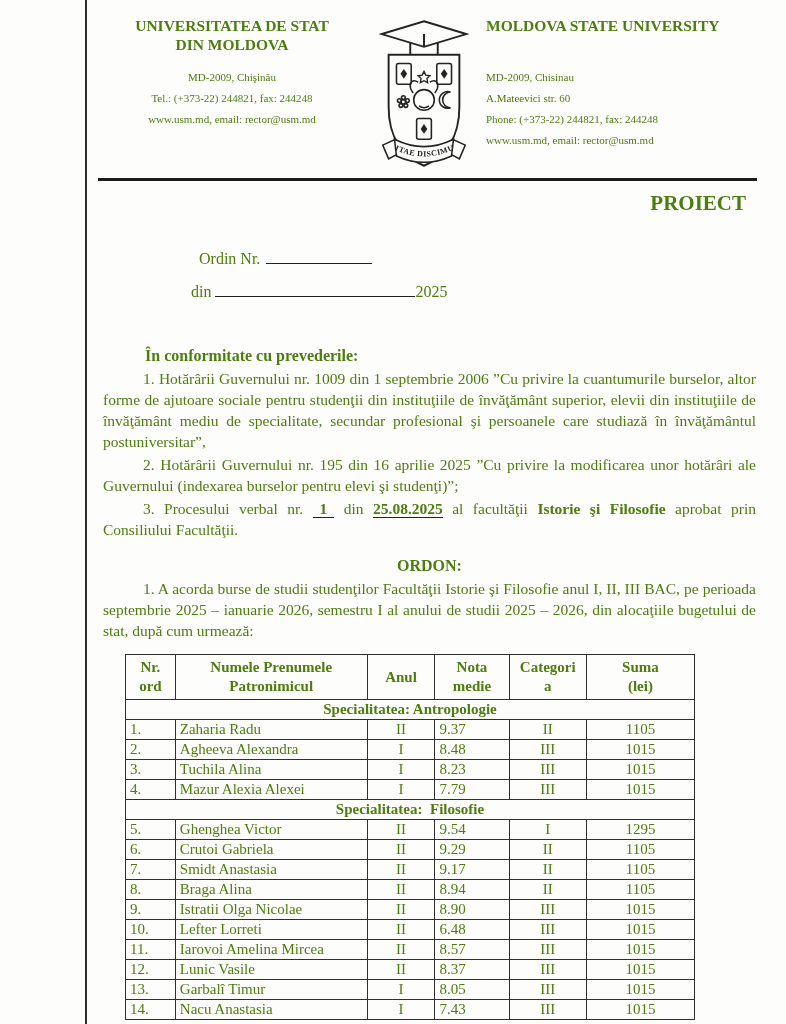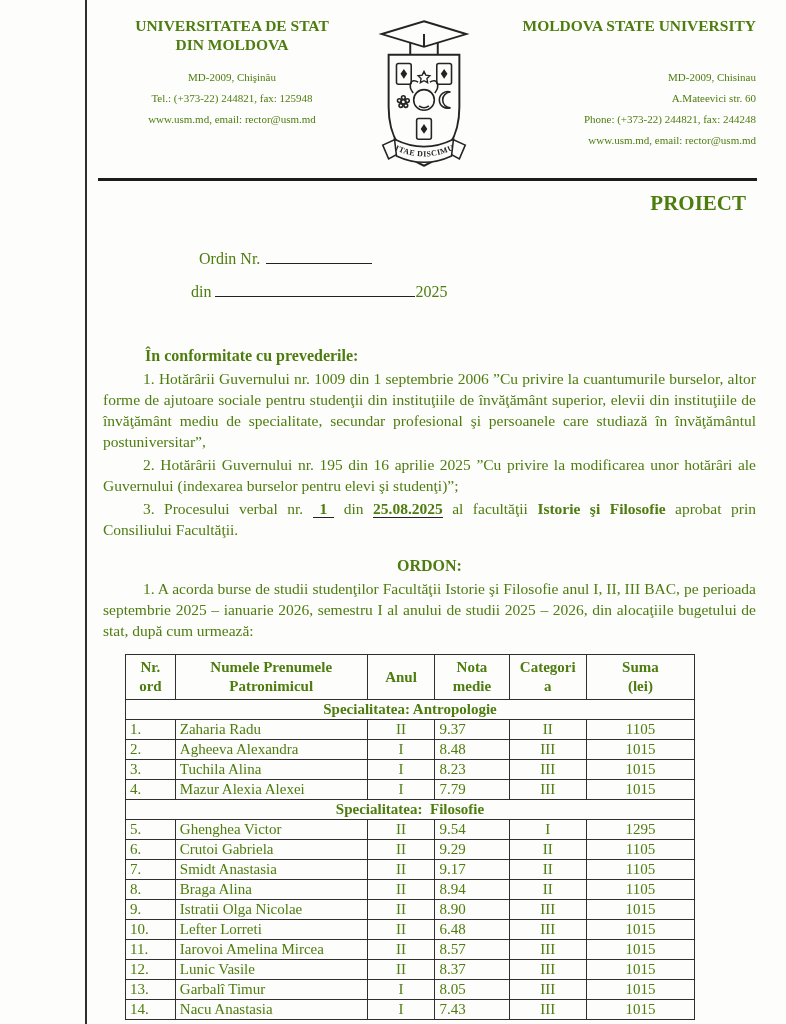--- a/index.html
+++ b/index.html
@@ -14,21 +14,21 @@
   .left-edge-line{
     position:absolute;left:85px;top:0;bottom:0;width:2px;
     background:#2e2e2e;
   }
   .content{position:absolute;left:103px;top:0;width:653px;}
 
   
   .hdr{display:flex;margin-top:16px;align-items:flex-start;}
   .hdr-left{width:258px;text-align:center;}
   .hdr-crest{flex:1;display:flex;justify-content:center;align-items:flex-start;}
-  .hdr-right{width:270px;text-align:right;}
+  .hdr-right{width:270px;text-align:left;}
   .hdr-title{font-weight:bold;font-size:15.5px;line-height:19px;}
   .hdr-left .hdr-title{margin-bottom:13px;}
   .hdr-right .hdr-title{margin-bottom:32px;}
   .hdr-address{font-size:11px;line-height:21px;}
   .hdr-address span{display:block;}
 
   .rule{height:3px;background:#1c1c1c;margin:4px 0 0 -5px;width:659px;}
 
   .proiect{font-weight:bold;font-size:21px;text-align:right;padding-right:10px;margin-top:10px;}
 
@@ -72,21 +72,21 @@
   <div class="content">
 
     <div class="hdr">
       <div class="hdr-left">
         <div class="hdr-title">
           <span>UNIVERSITATEA DE STAT</span><br>
           <span>DIN MOLDOVA</span>
         </div>
         <div class="hdr-address">
           <span>MD-2009, Chişinău</span>
-          <span>Tel.: (+373-22) 244821, fax: 125948</span>
+          <span>Tel.: (+373-22) 244821, fax: 244248</span>
           <span>www.usm.md, email: rector@usm.md</span>
         </div>
       </div>
 
       <div class="hdr-crest">
         <svg width="114" height="158" viewBox="0 0 116 160">
 
           <g fill="none" stroke="#242424" stroke-width="2">
             <polygon points="58,5 101,18 58,31 15,18"></polygon>
             <line x1="58" y1="18" x2="58" y2="31"></line>

